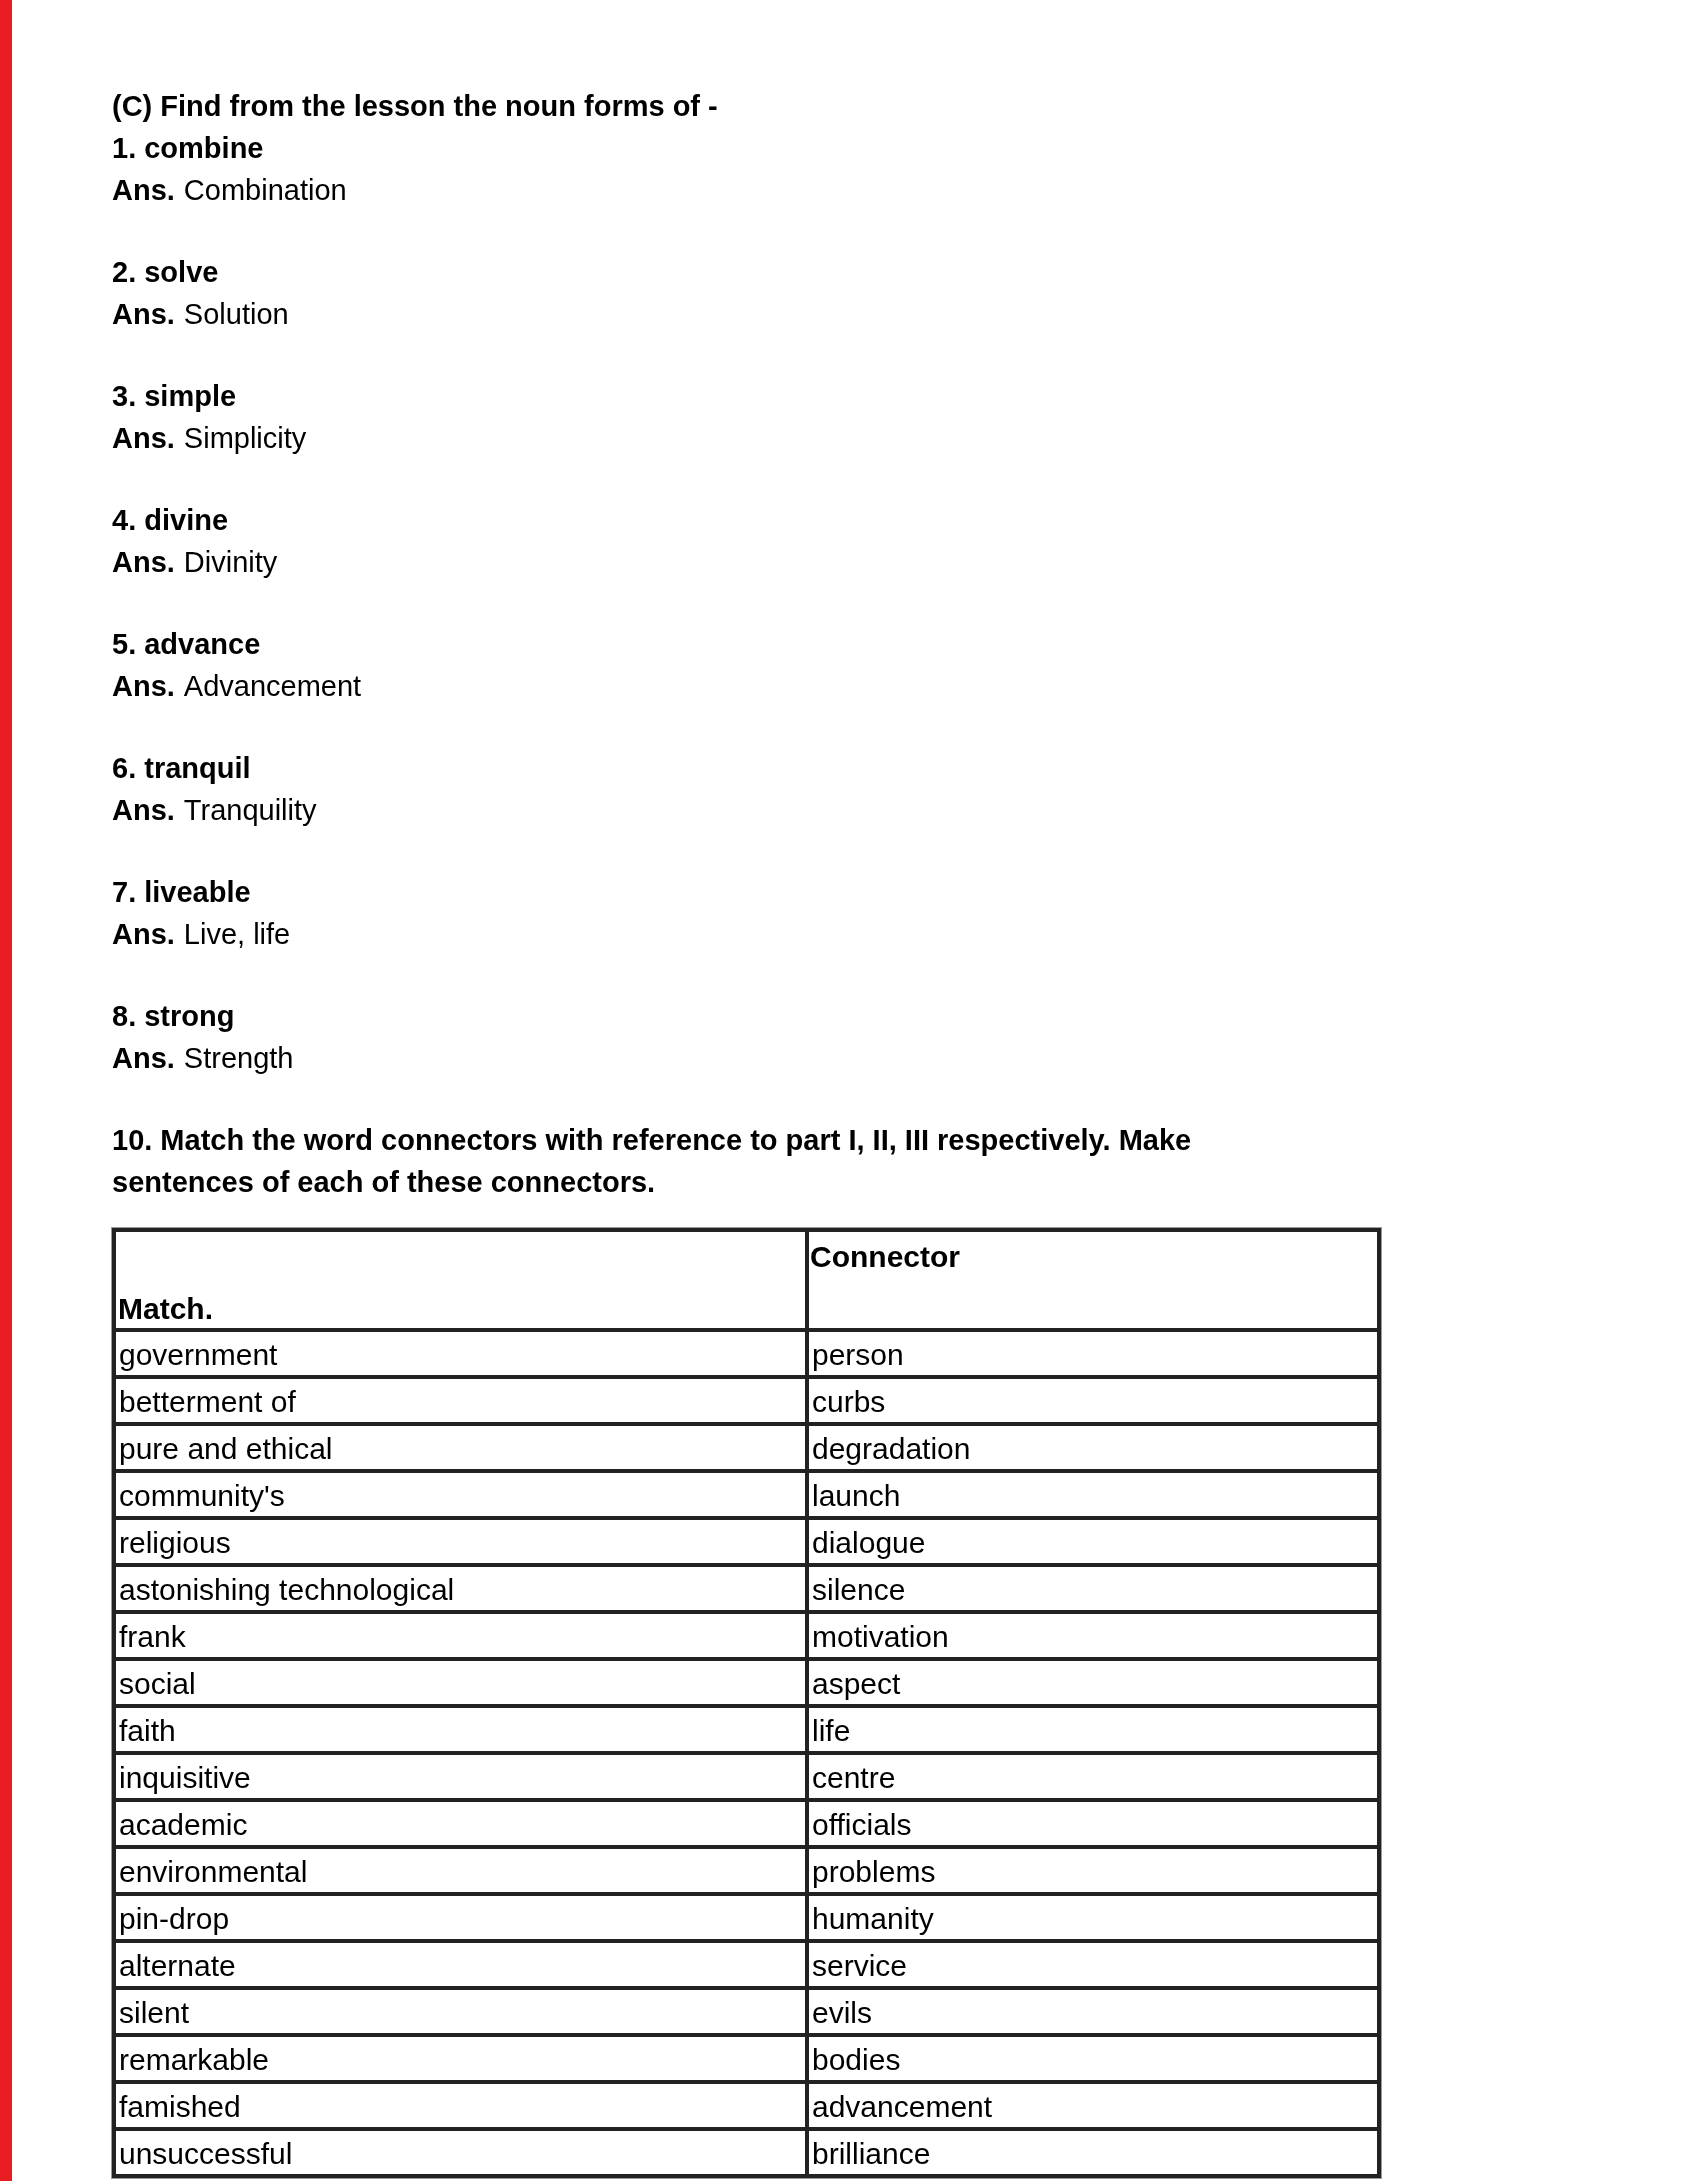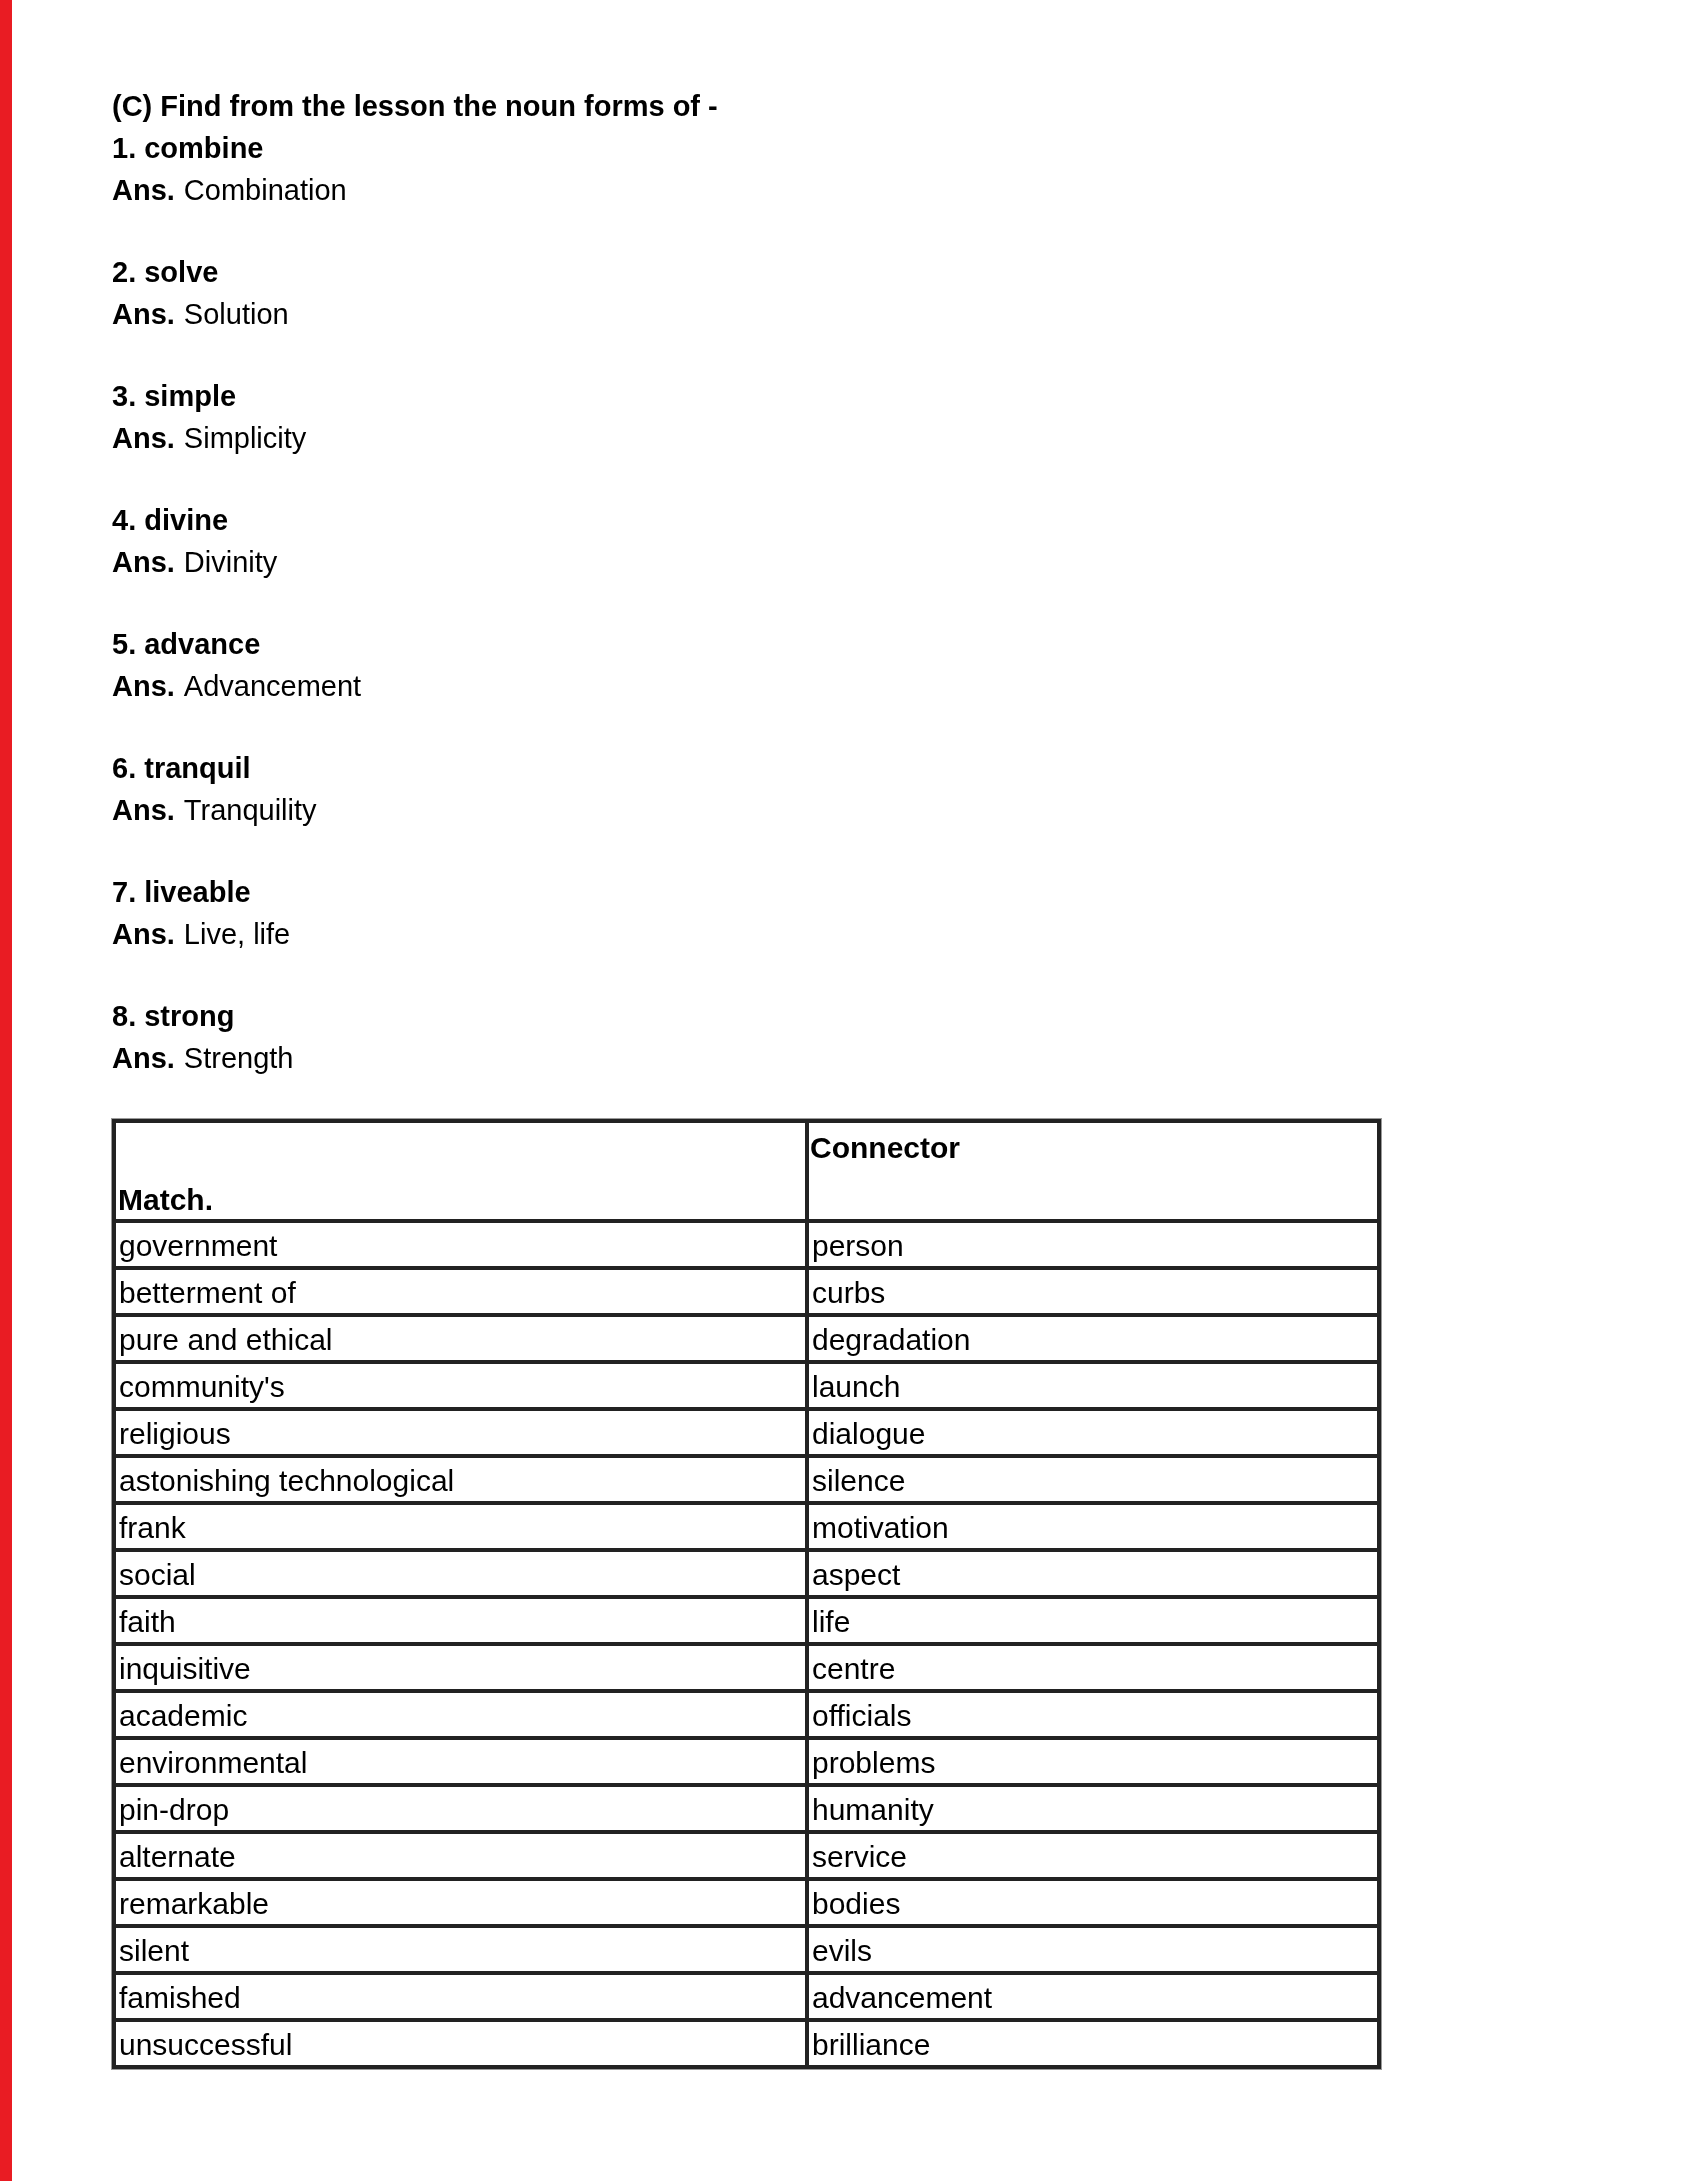--- a/index.html
+++ b/index.html
@@ -140,20 +140,24 @@
       </div>
 
       <div class="noun-item">
         <div class="line bold">8. strong</div>
         <div class="line">
           <span class="ans-label">Ans.</span><span>Strength</span>
         </div>
       </div>
     </div>
 
+  <div class="q10-heading">
+    <div class="line bold">10. Match the word connectors with reference to part I, II, III respectively. Make</div>
+    <div class="line bold">sentences of each of these connectors.</div>
+  </div>
 
   <table class="match-table">
     <colgroup>
         <col class="c1">
         <col class="c2">
       </colgroup>
     <tbody>
       <tr class="header-row">
         <td class="words-header">Match.</td>
         <td class="connector-header">Connector</td>
@@ -225,30 +229,30 @@
           <td>pin-drop</td>
           <td>humanity</td>
         </tr>
 
         <tr class="data-row">
           <td>alternate</td>
           <td>service</td>
         </tr>
 
         <tr class="data-row">
+          <td>silent</td>
+          <td>evils</td>
+        </tr>
+
+        <tr class="data-row">
           <td>remarkable</td>
           <td>bodies</td>
         </tr>
 
         <tr class="data-row">
-          <td>silent</td>
-          <td>evils</td>
-        </tr>
-
-        <tr class="data-row">
           <td>famished</td>
           <td>advancement</td>
         </tr>
 
         <tr class="data-row">
           <td>unsuccessful</td>
           <td>brilliance</td>
         </tr>
       </tbody>
   </table>

